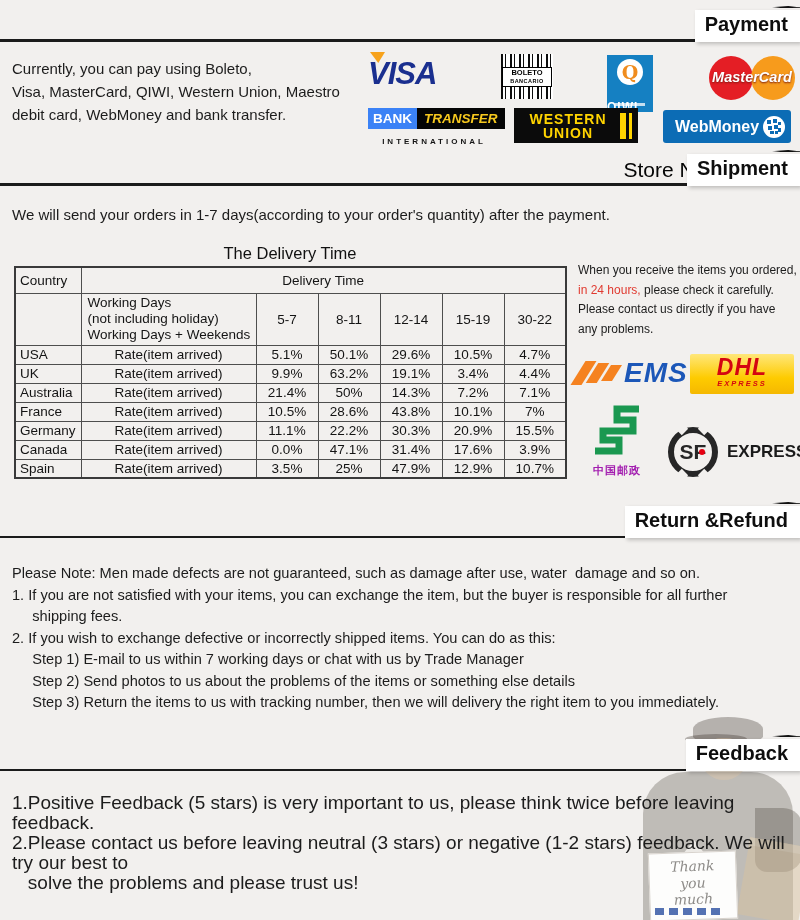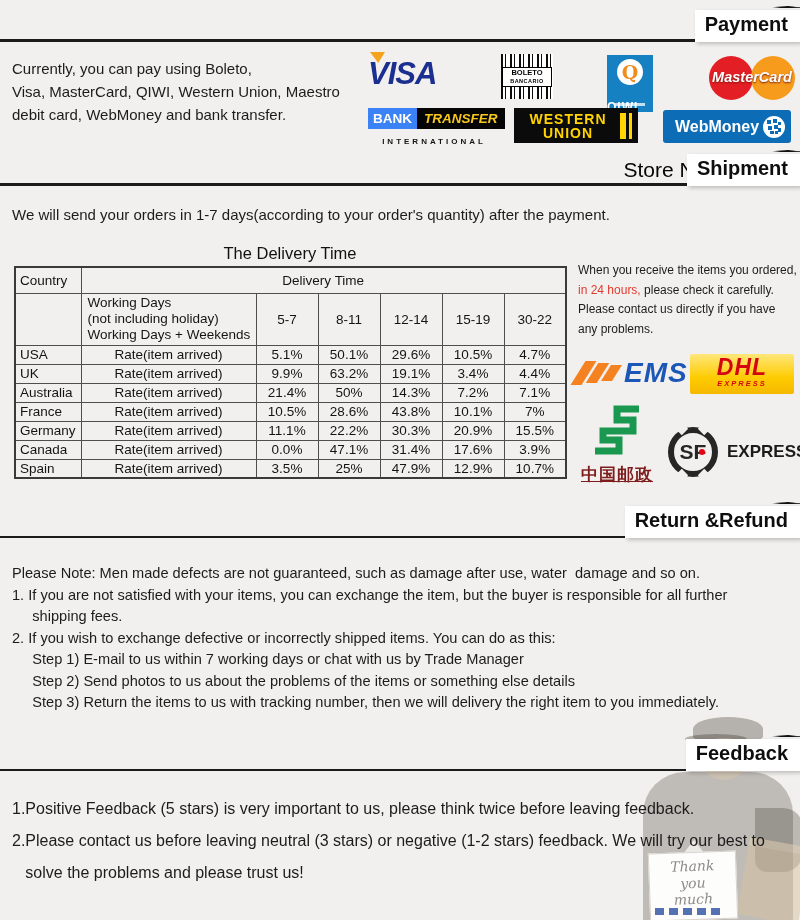--- a/index.html
+++ b/index.html
@@ -19,21 +19,21 @@
   .b-flag { width:54px; height:34px; background:#101010; margin:0 0 4px -6px;
             clip-path:polygon(26% 0, 42% 30%, 30% 30%, 100% 100%, 0 100%); z-index:1; }
   .store-no { position:absolute; right:6px; bottom:8px; font-size:21px; color:#050505; letter-spacing:0; }
 
   
   .body-text { color:#1c1c1c; white-space:pre-wrap; }
   .pay-desc { left:12px; top:57px; width:350px; font-size:15px; line-height:23px; }
   .ship-intro { left:12px; top:206px; width:780px; font-size:15px; }
   .tbl-title { left:14px; top:244px; width:552px; text-align:center; font-size:16.5px; color:#111; }
   .returns-text { left:12px; top:563px; width:788px; font-size:14.6px; line-height:21.5px; z-index:6; }
-  .feedback-text { left:12px; top:793px; width:788px; font-size:16px; line-height:32px; z-index:6; }
+  .feedback-text { left:12px; top:793px; width:788px; font-size:19px; line-height:20px; z-index:6; }
 
   
   .dtable { position:absolute; left:14px; top:266px; border-collapse:collapse; table-layout:fixed;
             background:transparent; font-size:13.5px; color:#141414; }
   .dtable td { border:1px solid #4e4e4e; padding:0 4px; text-align:center; vertical-align:middle; }
   .dtable { border:2px solid #3a3a3a; }
   .col-country { width:66px; } .col-rate { width:175px; }
   .col-d { width:62px; }
   .r-head { height:26px; } .r-sub { height:52px; } .r-data { height:19px; }
   .cell-left { text-align:left !important; }
@@ -89,21 +89,21 @@
   
   .ems { left:578px; top:356px; height:34px; }
   .ems .chev { width:11px; height:24px; background:#f58220; transform:skewX(-32deg); margin-right:3px; }
   .ems .chev.c2 { height:20px; } .ems .chev.c3 { height:16px; }
   .ems .etxt { font-size:28px; font-weight:bold; font-style:italic; color:#1c57b8; margin-left:4px; letter-spacing:1px; }
   .dhl { left:690px; top:354px; width:104px; height:40px; display:block;
          background:linear-gradient(#ffe77a,#fecb00 60%,#f5b800); border-radius:2px; text-align:center; }
   .dhl .dtxt { font-size:23px; font-weight:bold; font-style:italic; color:#d40511; letter-spacing:1px; line-height:26px; }
   .dhl .dexp { font-size:7.5px; font-weight:bold; font-style:italic; color:#d40511; letter-spacing:2px; line-height:8px; }
   .cpost { left:580px; top:404px; width:74px; display:block; text-align:center; }
-  .cpost .ctxt { font-size:17px; font-weight:bold; color:#7f1d1d; margin-top:3px; letter-spacing:1px;text-decoration:underline; }
+  .cpost .ctxt { font-size:11px; font-weight:bold; color:#a21caf; margin-top:3px; letter-spacing:1px; }
   .sf { left:668px; top:424px; height:56px; }
   .sf .ring { position:relative; width:50px; height:50px; border:6px solid #262626; border-radius:50%;
               display:flex; align-items:center; justify-content:center; }
   .sf .tick { position:absolute; width:9px; height:7px; background:#f2f0ee; }
   .sf .t1 { top:-7px; left:4px; transform:rotate(-45deg); }
   .sf .t2 { top:-7px; right:4px; transform:rotate(45deg); }
   .sf .t3 { bottom:-7px; left:4px; transform:rotate(45deg); }
   .sf .t4 { bottom:-7px; right:4px; transform:rotate(-45deg); }
   .sf .sftxt { font-size:21px; font-weight:bold; color:#262626; letter-spacing:0; }
   .sf .reddot { position:absolute; right:7px; top:16px; width:6px; height:6px; border-radius:50%; background:#e60012; }

